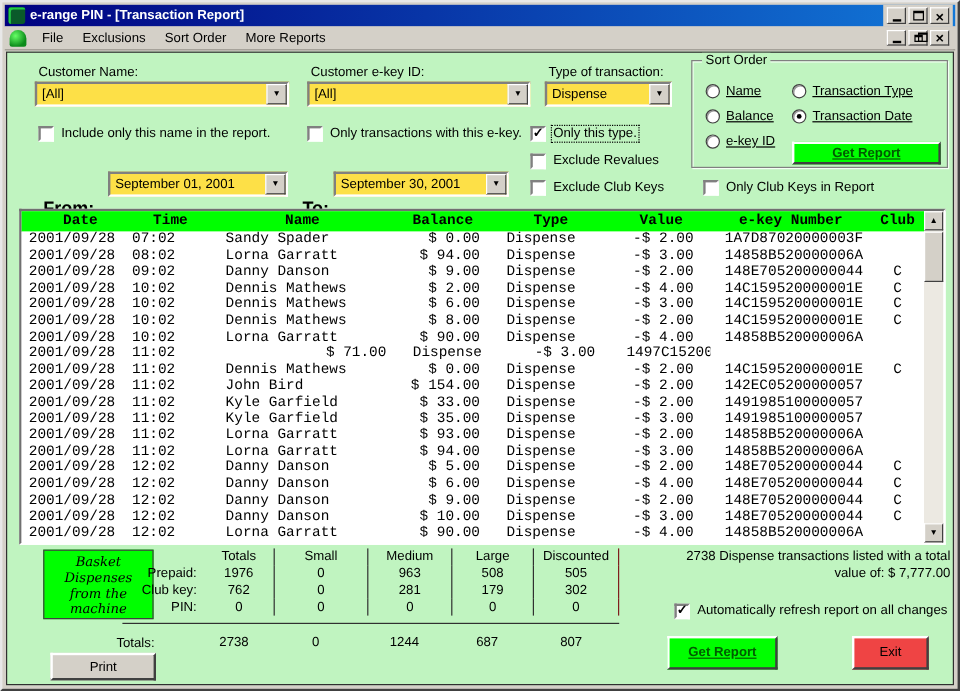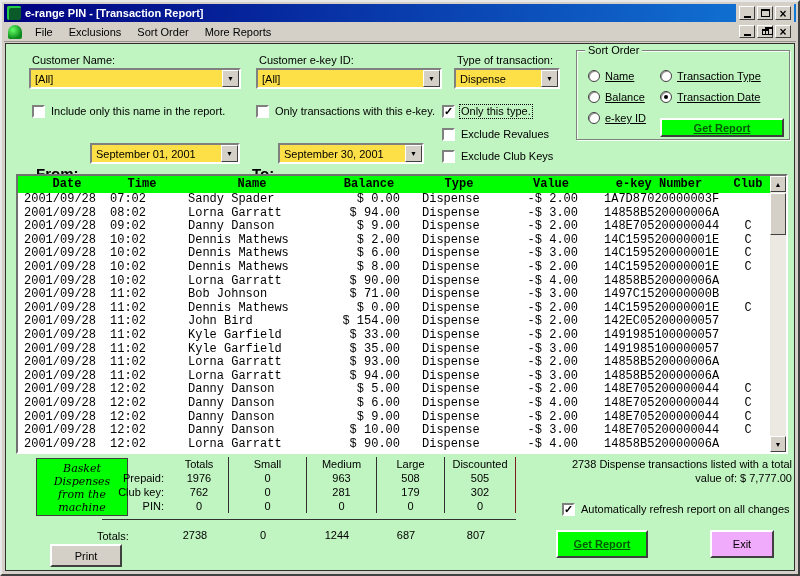--- a/index.html
+++ b/index.html
@@ -73,21 +73,21 @@
   .radio.sel::after { content:""; position:absolute; left:3px; top:3px; width:4px; height:4px;
            border-radius:50%; background:#000; }
   .rlabel { margin-left:5px; text-decoration:underline; white-space:nowrap; }
 
   
   .pushbtn { position:absolute; background:var(--chrome,#d4d0c8); border:2px solid;
              border-color:#fff #404040 #404040 #fff; display:flex; align-items:center;
              justify-content:center; font-family:inherit; font-size:11px; }
   .greenbtn { background:var(--accent-green,#00ff00); color:var(--btn-text-green,#005a00);
               font-weight:bold; text-decoration:underline; }
-  .whitebtn { background:#f0abfc; }
+  .whitebtn { background:#ef4444; }
 
   
   .table { position:absolute; left:14px; top:172px; width:772px; height:280px;
            border:2px solid; border-color:#707070 #fff #fff #707070; background:#fff; }
   .grid { display:grid; grid-template-columns:86px 64px 156px 78px 102px 82px 134px 1fr;
           padding-left:6px; font-family:"Liberation Mono","DejaVu Sans Mono",monospace; font-size:12px; }
   .thead { position:absolute; left:0; top:0; right:16px; height:17px;
            background:var(--accent-green,#00ff00); font-weight:bold; line-height:17px; }
   .thead .c { text-align:center; white-space:nowrap; overflow:hidden; }
   .tbody { position:absolute; left:0; top:17px; right:16px; bottom:0; background:#fff; overflow:hidden; }
@@ -227,20 +227,24 @@
     <span class="cbl">Only this type.</span>
   </label>
   <label class="cb" style="left:440px;top:126px">
     <span class="box"></span>
     <span class="cbl">Exclude Revalues</span>
   </label>
   <label class="cb" style="left:440px;top:148px">
     <span class="box"></span>
     <span class="cbl">Exclude Club Keys</span>
   </label>
+  <label class="cb" style="left:584px;top:148px">
+    <span class="box"></span>
+    <span class="cbl">Only Club Keys in Report</span>
+  </label>
 
   <span class="biglbl" style="left:34px;top:143px">From:</span>
   <div class="combo" style="left:88px;top:141px;width:150px">
     <span class="combo-text">September 01, 2001</span>
     <span class="combo-arrow"></span>
   </div>
   <span class="biglbl" style="left:250px;top:143px">To:</span>
   <div class="combo" style="left:276px;top:141px;width:146px">
     <span class="combo-text">September 30, 2001</span>
     <span class="combo-arrow"></span>
@@ -324,21 +328,20 @@
           <span class="c c2">Lorna Garratt</span>
           <span class="c c3">$ 90.00</span>
           <span class="c c4">Dispense</span>
           <span class="c c5">-$ 4.00</span>
           <span class="c c6">14858B520000006A</span>
           <span class="c c7"></span>
         </div>
         <div class="trow grid">
           <span class="c c0">2001/09/28</span>
           <span class="c c1">11:02</span>
-          <span class="c c2">Bob Johnson</span>
           <span class="c c3">$ 71.00</span>
           <span class="c c4">Dispense</span>
           <span class="c c5">-$ 3.00</span>
           <span class="c c6">1497C1520000000B</span>
           <span class="c c7"></span>
         </div>
         <div class="trow grid">
           <span class="c c0">2001/09/28</span>
           <span class="c c1">11:02</span>
           <span class="c c2">Dennis Mathews</span>
@@ -494,17 +497,17 @@
       <span class="sval">807</span>
     </div>
 
   <div class="status">2738 Dispense transactions listed with a total value of: $ 7,777.00</div>
 
   <label class="cb checked" style="left:560px;top:501px">
     <span class="box"></span>
     <span class="cbl">Automatically refresh report on all changes</span>
   </label>
 
-  <button class="pushbtn" style="left:48px;top:542px;width:72px;height:23px">Print</button>
+  <button class="pushbtn" style="left:40px;top:542px;width:88px;height:23px">Print</button>
   <button class="pushbtn greenbtn" style="left:554px;top:528px;width:92px;height:28px">Get Report</button>
   <button class="pushbtn whitebtn" style="left:708px;top:528px;width:64px;height:28px">Exit</button>
 
 </div>
 
 </body></html>

